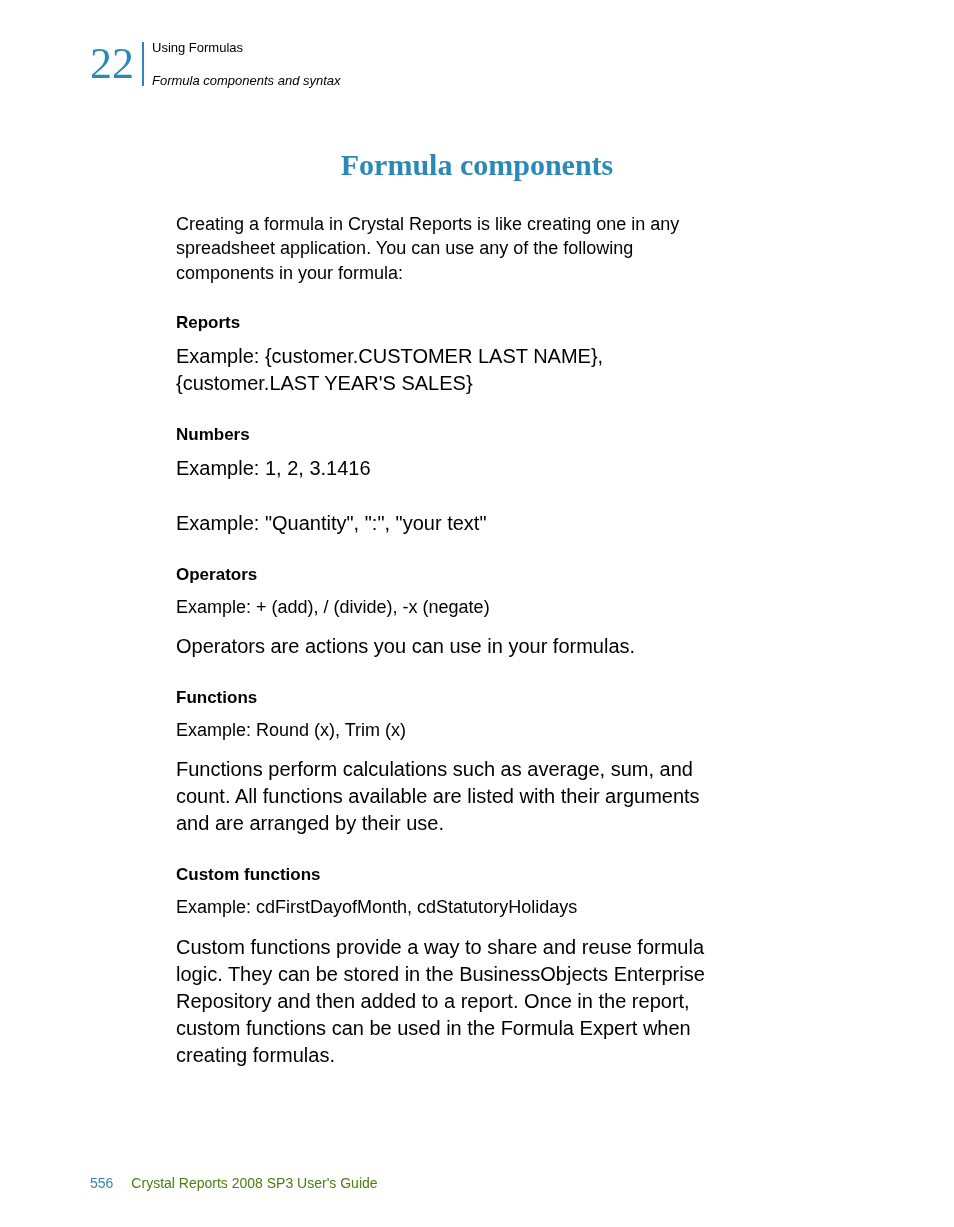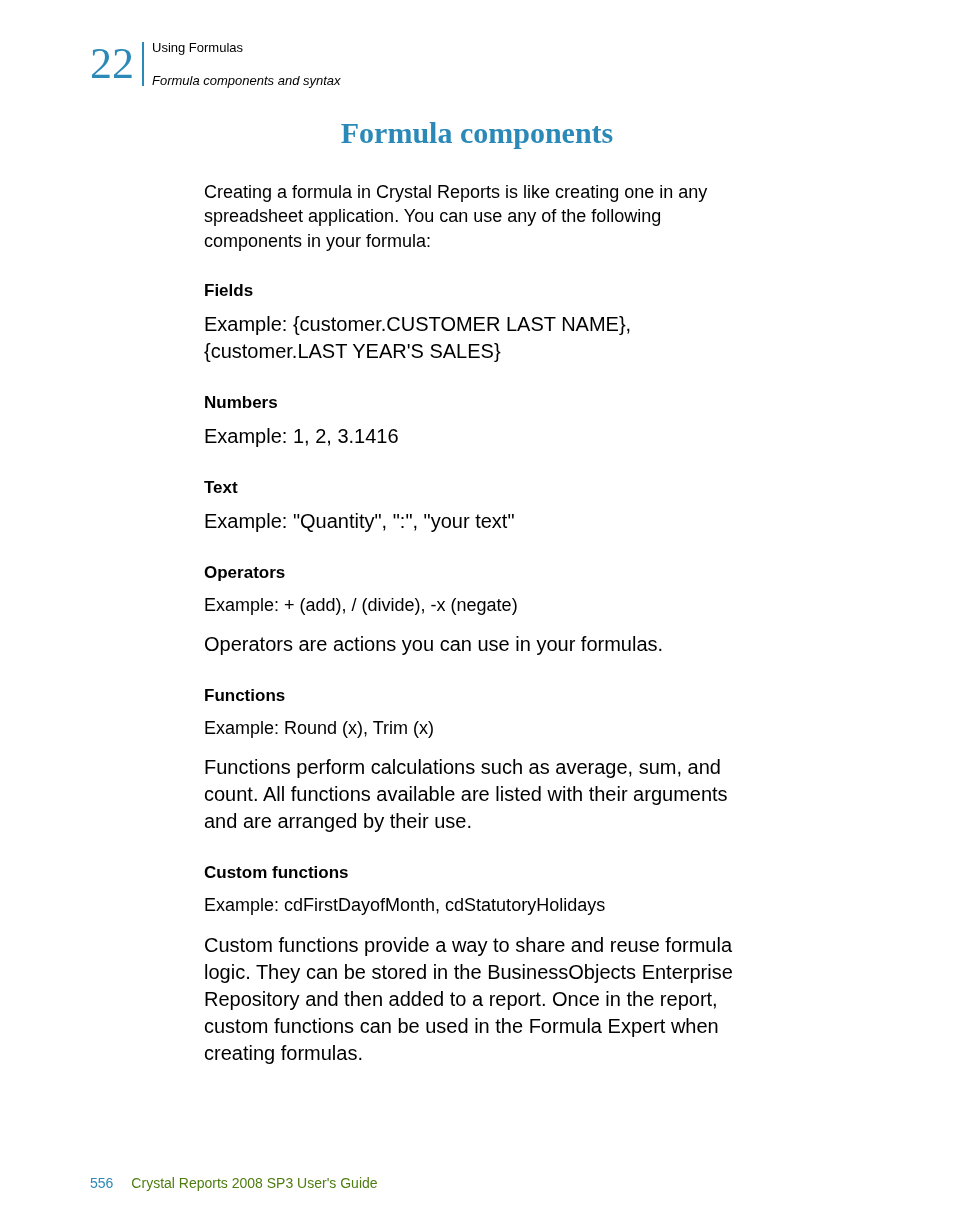--- a/index.html
+++ b/index.html
@@ -9,21 +9,21 @@
     background: #fff;
     font-family: Arial, Helvetica, sans-serif;
     color: #000;
     position: relative;
     padding: 40px 90px 40px 90px;
   }
   .header {
     display: flex;
     align-items: center;
     gap: 8px;
-    margin-bottom: 28px;
+    margin-bottom: 60px;
   }
   .chapter-number {
     font-family: Georgia, 'Times New Roman', serif;
     font-size: 44px;
     color: #2b89b8;
     font-weight: normal;
     line-height: 1;
   }
   .header-divider {
     width: 2px;
@@ -47,21 +47,21 @@
   }
   .main-heading {
     font-family: Georgia, 'Times New Roman', serif;
     font-size: 30px;
     color: #2b89b8;
     font-weight: bold;
     margin-bottom: 30px;
     text-align: center;
   }
   .content {
-    margin-left: 114px;
+    margin-left: 86px;
     max-width: 560px;
   }
   .intro-text {
     font-size: 18px;
     line-height: 1.35;
     margin-bottom: 28px;
   }
   .section-heading {
     font-size: 17px;
     font-weight: bold;
@@ -100,27 +100,26 @@
     <span class="header-line2">Formula components and syntax</span>
   </div>
 </div>
 
 <h1 class="main-heading">Formula components</h1>
 
 <div class="content">
 
   <p class="intro-text">Creating a formula in Crystal Reports is like creating one in any spreadsheet application. You can use any of the following components in your formula:</p>
 
-  <h3 class="section-heading">Fields</h3>
+  <h3 class="section-heading">Reports</h3>
   <p class="section-text">Example: {customer.CUSTOMER LAST NAME}, {customer.LAST YEAR'S SALES}</p>
 
   <h3 class="section-heading">Numbers</h3>
   <p class="section-text">Example: 1, 2, 3.1416</p>
 
-  <h3 class="section-heading">Text</h3>
   <p class="section-text">Example: "Quantity", ":", "your text"</p>
 
   <h3 class="section-heading">Operators</h3>
   <p class="section-text-tight">Example: + (add), / (divide), -x (negate)</p>
   <p class="section-text">Operators are actions you can use in your formulas.</p>
 
   <h3 class="section-heading">Functions</h3>
   <p class="section-text-tight">Example: Round (x), Trim (x)</p>
   <p class="section-text">Functions perform calculations such as average, sum, and count. All functions available are listed with their arguments and are arranged by their use.</p>
 

